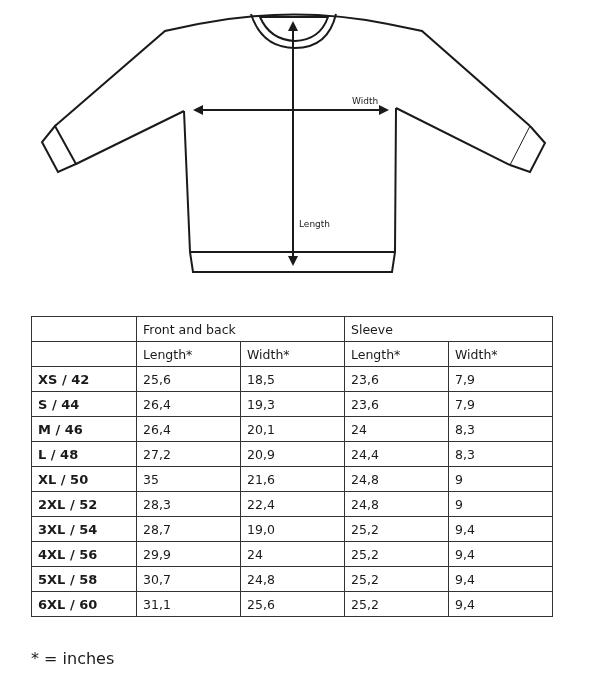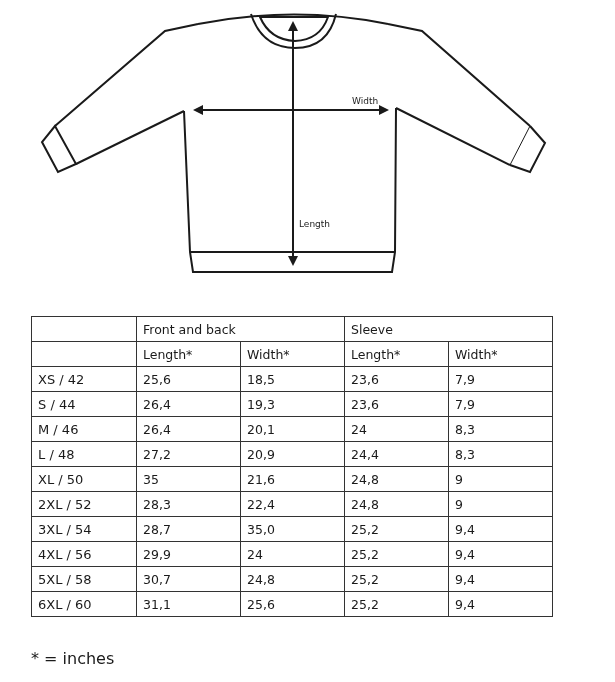--- a/index.html
+++ b/index.html
@@ -7,21 +7,21 @@
          font-family: "DejaVu Sans", sans-serif; color: #1a1a1a; }
   #diagram { position: absolute; left: 0; top: 0; width: 615px; height: 290px; }
   .diag-label { position: absolute; font-size: 9px; color: #222;
                 font-family: "DejaVu Sans", sans-serif; }
   #size-table { position: absolute; left: 31px; top: 316px; border-collapse: collapse;
                 table-layout: fixed; }
   #size-table td { border: 1px solid #333; height: 25px; padding: 0 0 0 6px;
                    font-size: 12.5px; vertical-align: middle; box-sizing: border-box;
                    white-space: nowrap; }
   #size-table td.bold { font-weight: normal; }
-  #size-table tr.size-row td.size { font-weight: normal; font-size: 13px; }
+  #size-table tr.size-row td.size { font-weight: bold; font-size: 13px; }
   #size-table col.c0 { width: 105px; }
   #size-table col.c1 { width: 104px; }
   #size-table col.c2 { width: 104px; }
   #size-table col.c3 { width: 104px; }
   #size-table col.c4 { width: 104px; }
   #footnote { position: absolute; left: 31px; top: 649px; font-size: 16px; }
 </style>
 </head>
 <body>
 
@@ -128,21 +128,21 @@
       <tr class="size-row">
         <td class="size">2XL / 52</td>
         <td>28,3</td>
         <td>22,4</td>
         <td>24,8</td>
         <td>9</td>
       </tr>
       <tr class="size-row">
         <td class="size">3XL / 54</td>
         <td>28,7</td>
-        <td>35,0</td>
+        <td>19,0</td>
         <td>25,2</td>
         <td>9,4</td>
       </tr>
       <tr class="size-row">
         <td class="size">4XL / 56</td>
         <td>29,9</td>
         <td>24</td>
         <td>25,2</td>
         <td>9,4</td>
       </tr>

